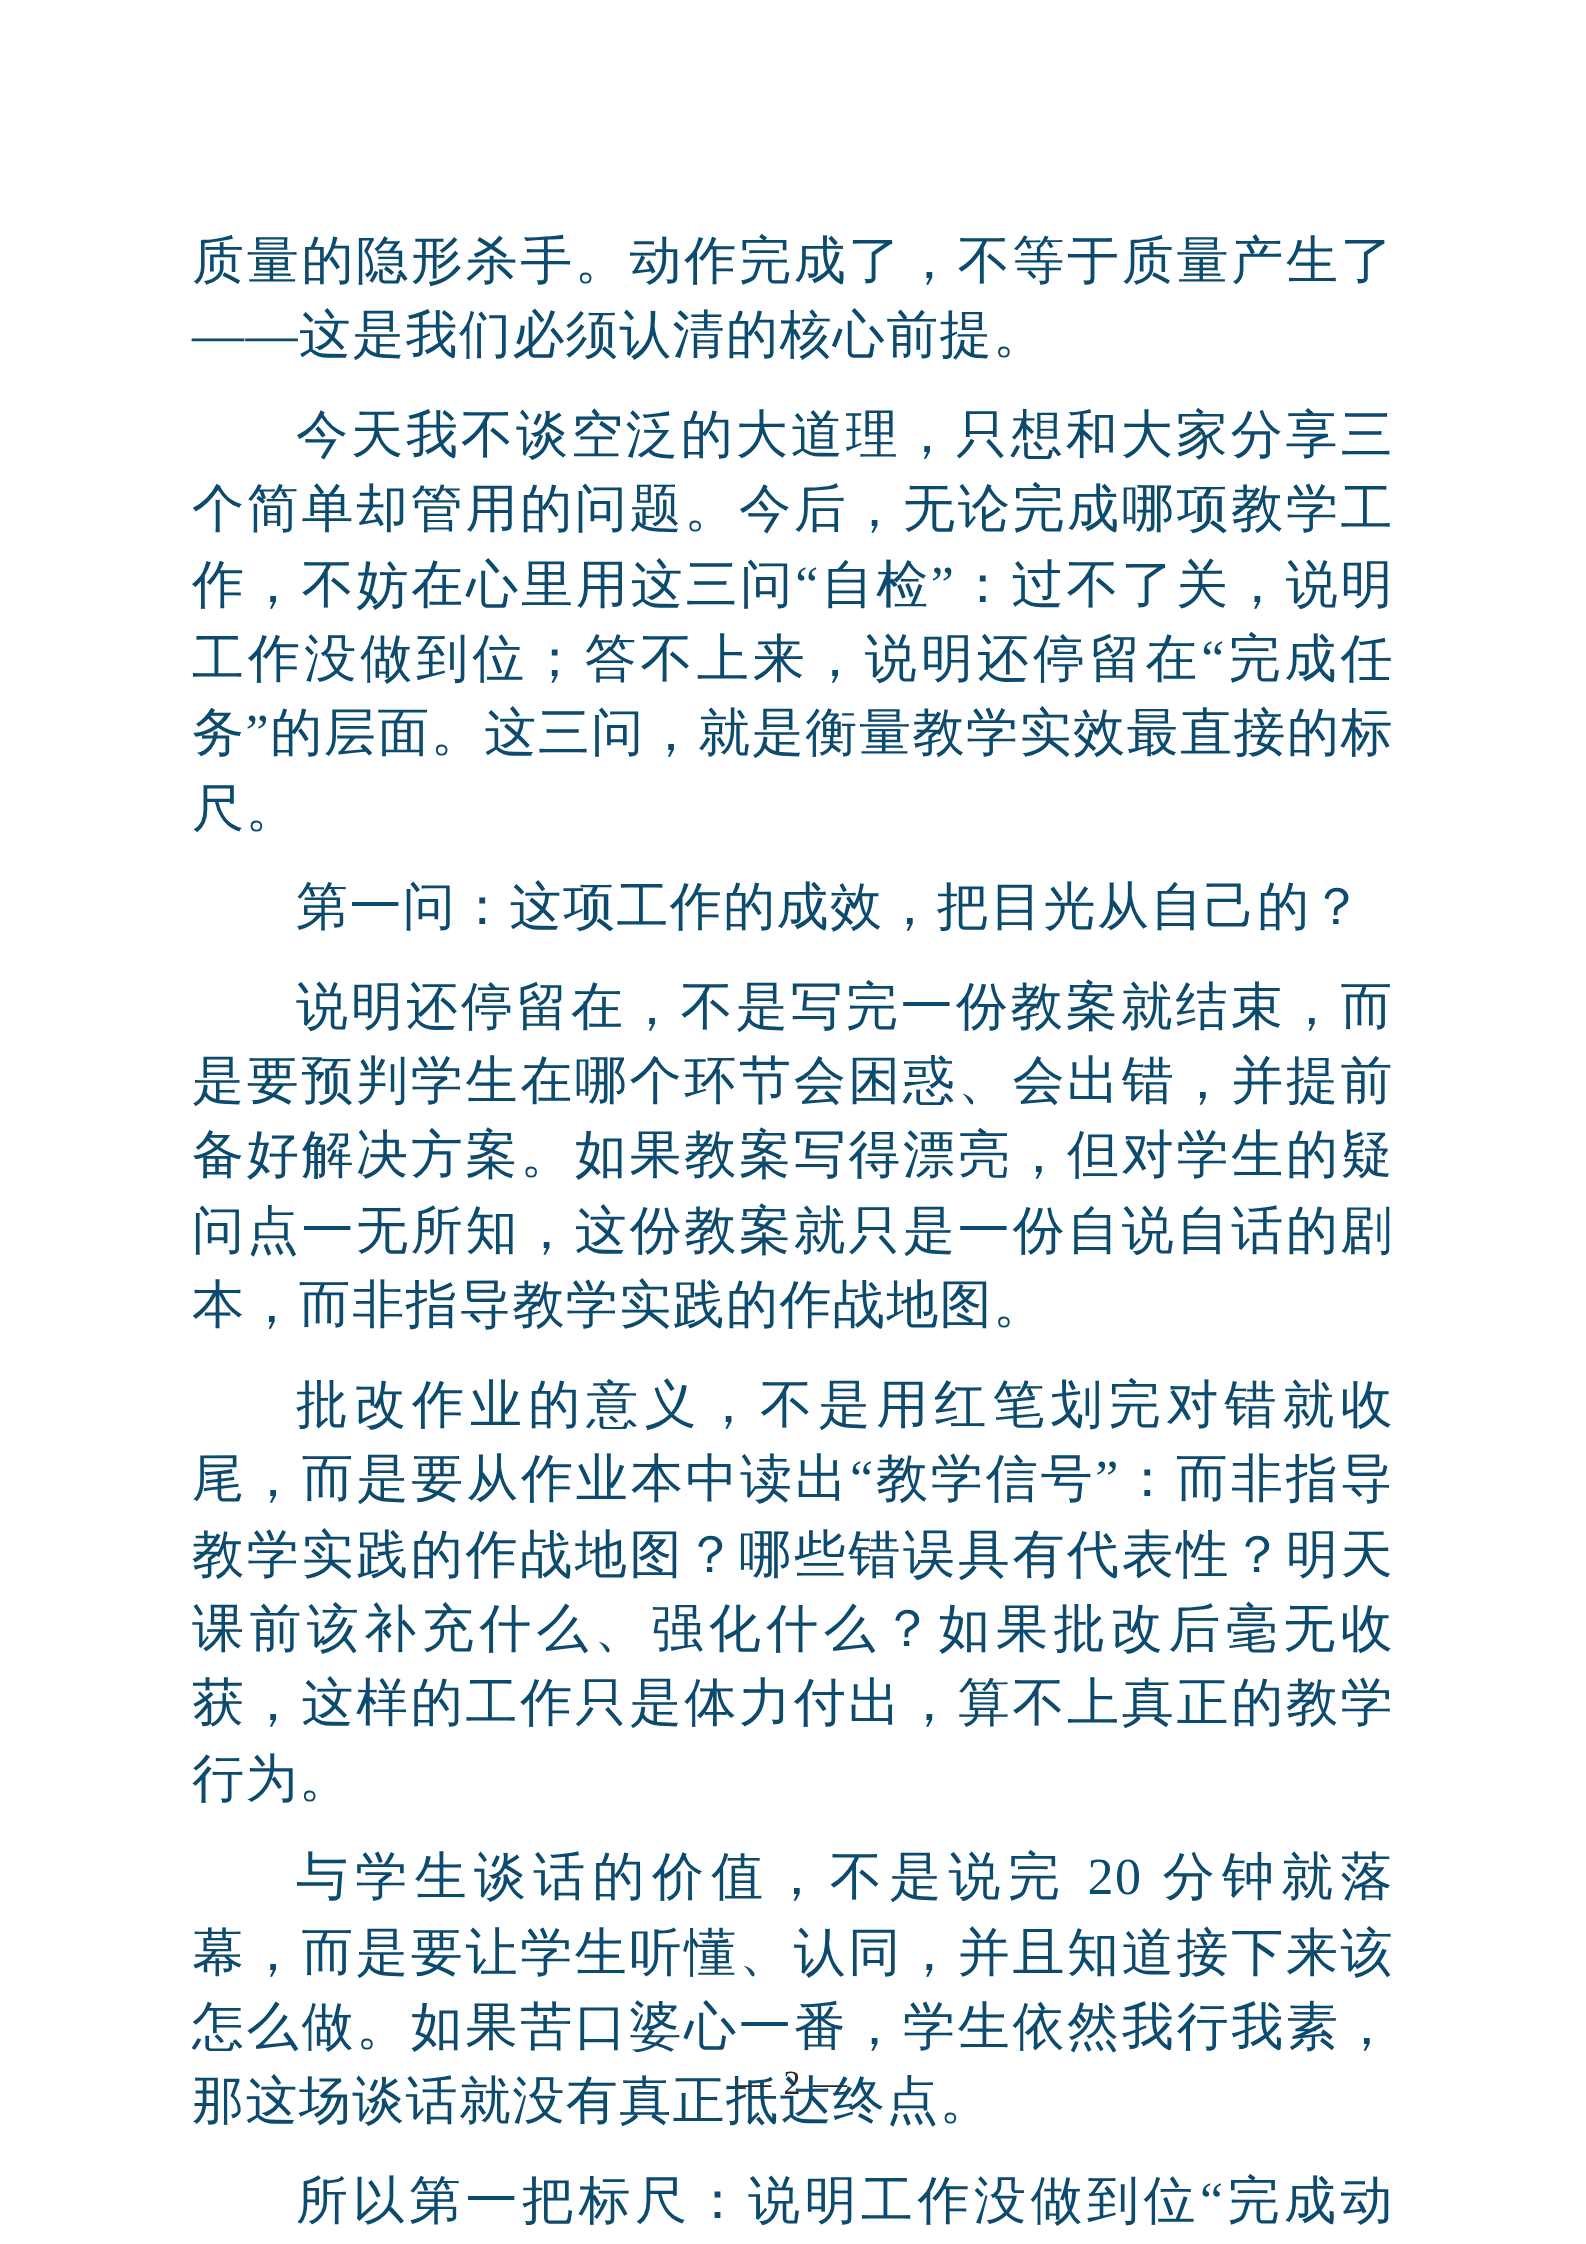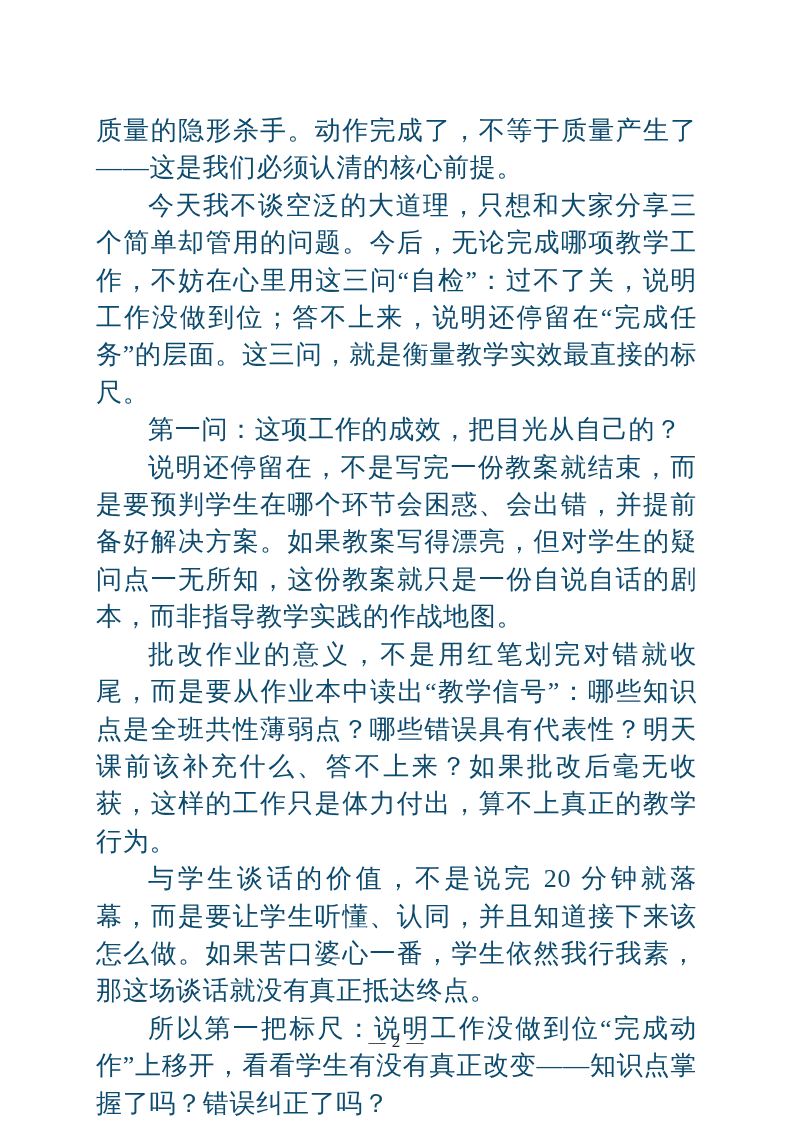--- a/index.html
+++ b/index.html
@@ -26,20 +26,21 @@
     text-align: justify;
     color: #0c4a6e;
   }
   p.para {
     margin: 0;
     padding: 0;
     text-indent: 0;
   }
   p.para.indent {
     text-indent: 2em;
+    margin-top: 12px;
   }
   .footer {
     position: absolute;
     left: 0;
     right: 0;
     top: 1030px;
     text-align: center;
     font-size: 17px;
     line-height: 24px;
     color: #2a2a2a;
@@ -49,18 +50,18 @@
 </style>
 </head>
 <body>
 
 <div class="page">
   <div class="doc-body">
       <p class="para">质量的隐形杀手。动作完成了，不等于质量产生了——这是我们必须认清的核心前提。</p>
       <p class="para indent">今天我不谈空泛的大道理，只想和大家分享三个简单却管用的问题。今后，无论完成哪项教学工作，不妨在心里用这三问“自检”：过不了关，说明工作没做到位；答不上来，说明还停留在“完成任务”的层面。这三问，就是衡量教学实效最直接的标尺。</p>
       <p class="para indent">第一问：这项工作的成效，把目光从自己的？</p>
       <p class="para indent">说明还停留在，不是写完一份教案就结束，而是要预判学生在哪个环节会困惑、会出错，并提前备好解决方案。如果教案写得漂亮，但对学生的疑问点一无所知，这份教案就只是一份自说自话的剧本，而非指导教学实践的作战地图。</p>
-      <p class="para indent">批改作业的意义，不是用红笔划完对错就收尾，而是要从作业本中读出“教学信号”：哪些知识点是全班共性薄弱点？哪些错误具有代表性？明天课前该补充什么、答不上来？如果批改后毫无收获，这样的工作只是体力付出，算不上真正的教学行为。</p>
+      <p class="para indent">批改作业的意义，不是用红笔划完对错就收尾，而是要从作业本中读出“教学信号”：而非指导教学实践的作战地图？哪些错误具有代表性？明天课前该补充什么、强化什么？如果批改后毫无收获，这样的工作只是体力付出，算不上真正的教学行为。</p>
       <p class="para indent">与学生谈话的价值，不是说完 20 分钟就落幕，而是要让学生听懂、认同，并且知道接下来该怎么做。如果苦口婆心一番，学生依然我行我素，那这场谈话就没有真正抵达终点。</p>
       <p class="para indent">所以第一把标尺：说明工作没做到位“完成动作”上移开，看看学生有没有真正改变——知识点掌握了吗？错误纠正了吗？</p>
     </div>
   <div class="footer">— 2 —</div>
 </div>
 
 </body></html>

